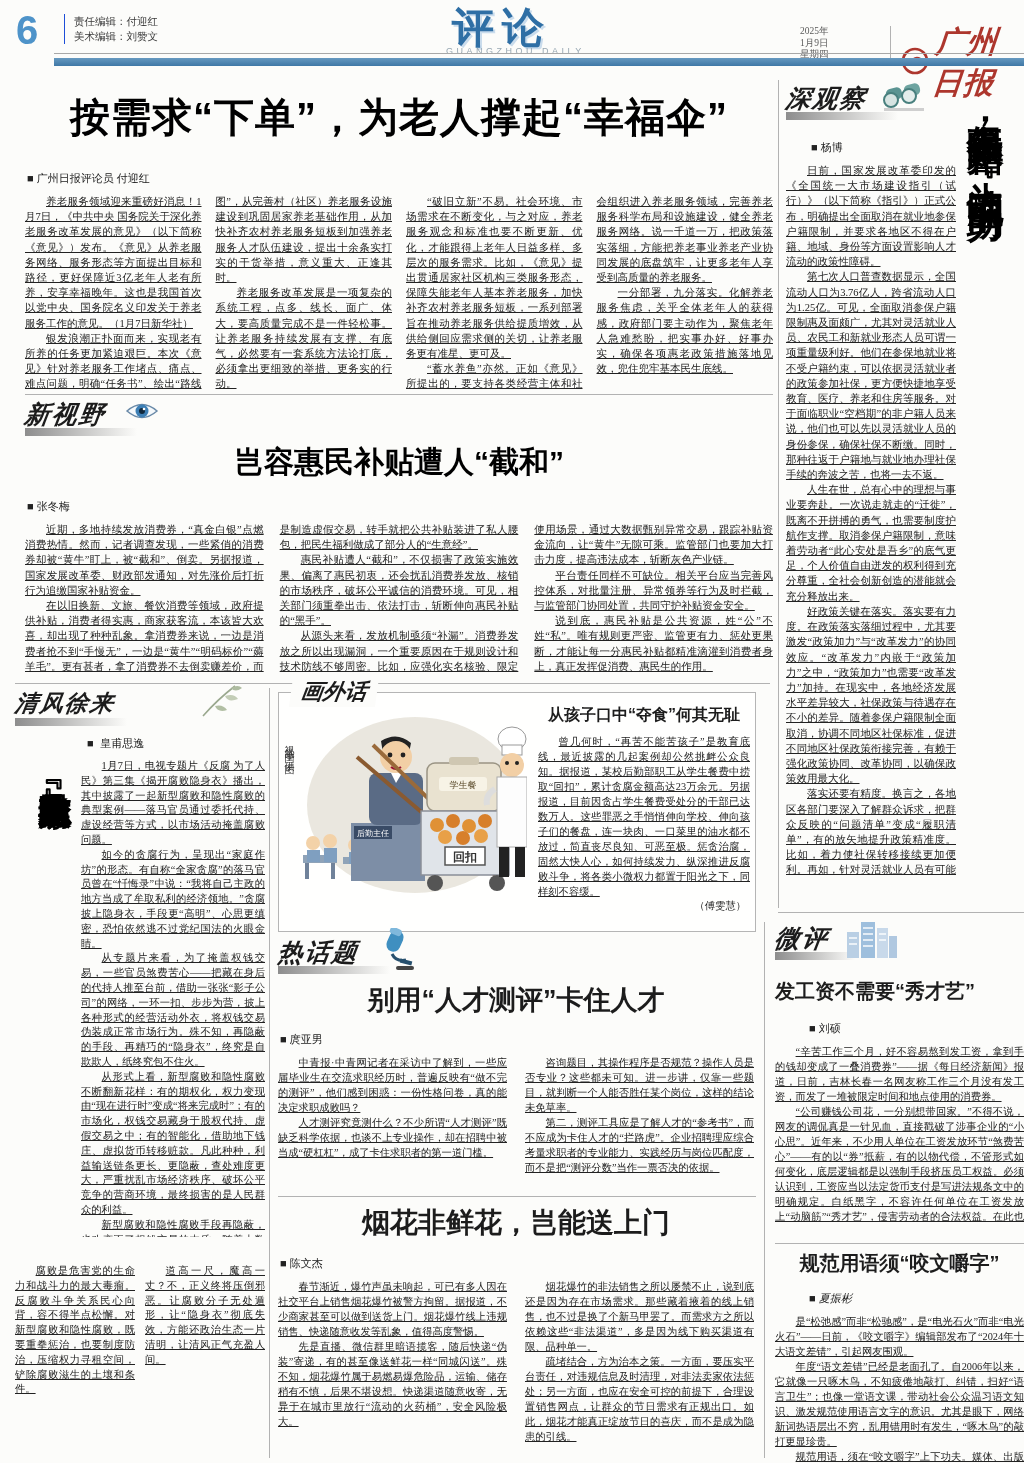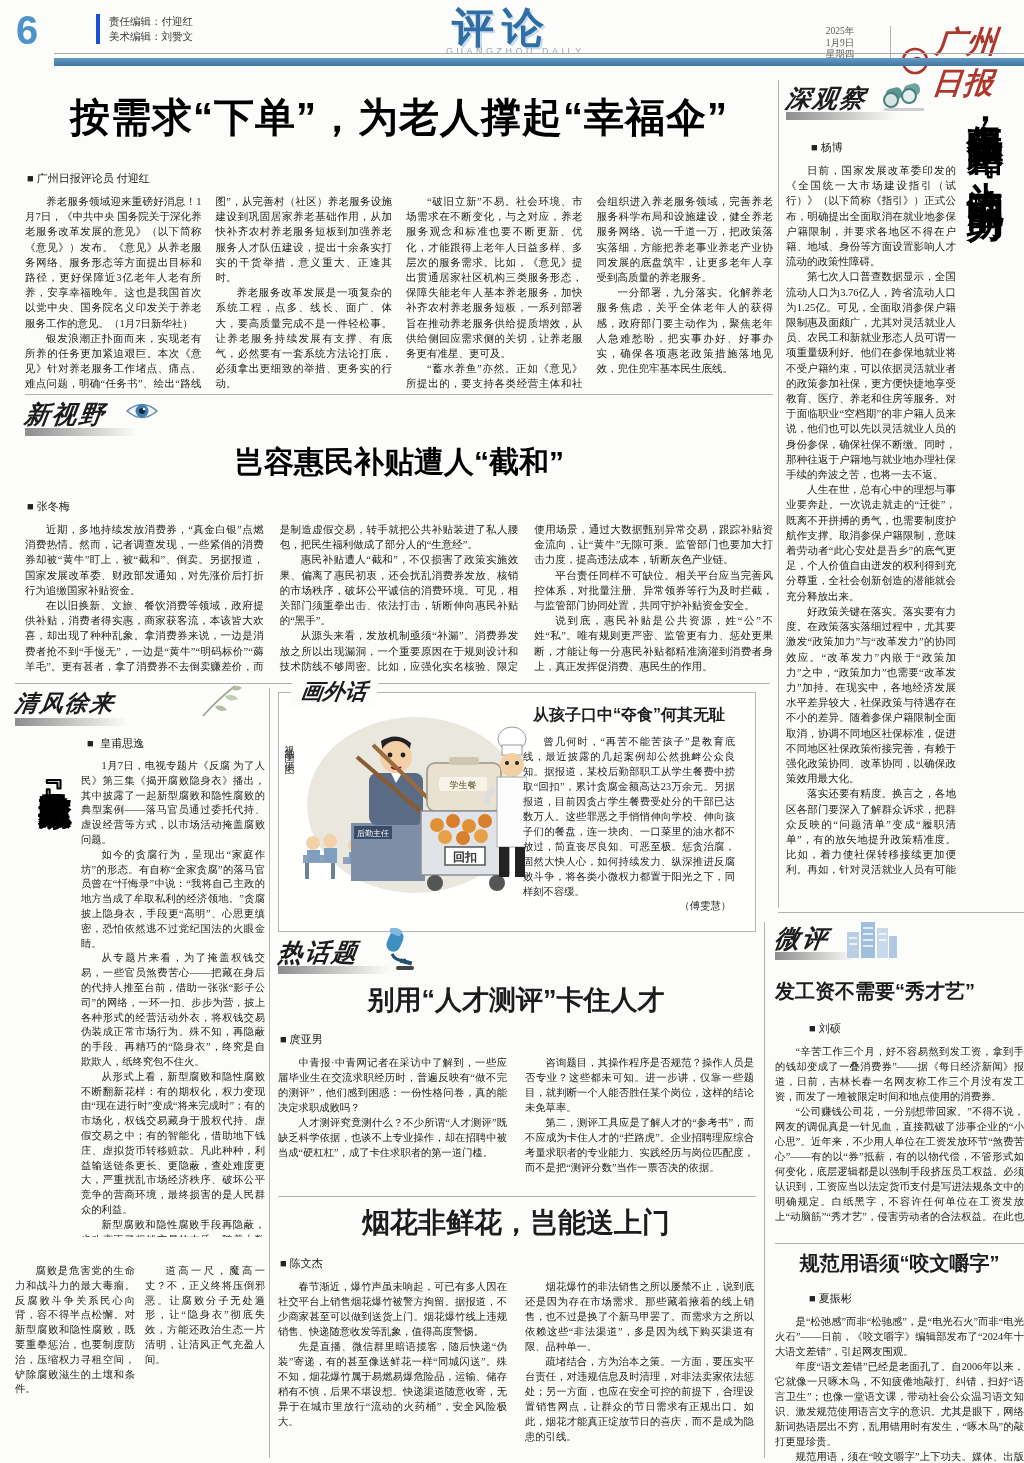--- a/index.html
+++ b/index.html
@@ -1,37 +1,37 @@
 <!DOCTYPE html>
 <html><head>
 <meta charset="utf-8">
 <style>
   html,body{margin:0;padding:0;background:#e8e8e8;}
   .page{position:relative;width:1024px;height:1463px;background:#fcfcfa;overflow:hidden;
         font-family:"Liberation Serif","DejaVu Serif",serif;color:#1c1c1c;}
   
   .pagenum{position:absolute;left:16px;top:8px;font:bold 40px "Liberation Sans",sans-serif;color:#4e93c9;}
-  .edblock{position:absolute;left:64px;top:14px;border-left:4px solid #1d4ed8;padding-left:9px;
-           font-size:10.5px;color:#3a3a3a;line-height:15px;margin-left:32px;}
+  .edblock{position:absolute;left:64px;top:14px;border-left:1px solid #1d4ed8;padding-left:9px;
+           font-size:10.5px;color:#3a3a3a;line-height:15px;}
   .sectitle{position:absolute;left:452px;top:0px;font:bold 42px "Liberation Sans",sans-serif;
             color:#2f6fa5;letter-spacing:8px;text-shadow:2px 2px 0 #cadcec;}
   .secsub{position:absolute;left:446px;top:46px;font:9px "Liberation Sans",sans-serif;
           letter-spacing:3.5px;color:#97a7b2;}
-  .dateblock{position:absolute;left:800px;top:26px;width:80px;text-align:center;
+  .dateblock{position:absolute;left:800px;top:26px;width:80px;text-align:left;
              font-size:9.5px;color:#5a5a5a;line-height:11.5px;}
   .datebar{position:absolute;left:890px;top:26px;width:1px;height:34px;background:#9a9a9a;}
   .masthead{position:absolute;left:900px;top:22px;display:flex;align-items:center;gap:4px;}
   .masthead .cn{font:bold italic 30px "DejaVu Serif",serif;color:#ad362d;letter-spacing:1px;transform:skewX(-5deg);}
   .thinline{position:absolute;top:53px;left:54px;right:0;height:1px;background:#a8a8a8;}
   .bluebar{position:absolute;top:58px;left:54px;right:0;height:8px;
            background:linear-gradient(#6699c0,#3f78a6);}
   
   .byline{font-size:11px;color:#222;font-family:"Liberation Sans",sans-serif;}
   .bodytext p{margin:0;text-indent:2em;text-align:justify;}
-  .bodytext{font-size:10.5px;line-height:15.2px;color:#222;}
+  .bodytext{font-size:10.5px;line-height:15.2px;color:#222;text-decoration:underline;}
   .vhead{writing-mode:vertical-rl;text-orientation:mixed;font-family:"Liberation Sans",sans-serif;
          font-weight:bold;color:#000;}
   .sechdr{position:relative;height:42px;}
   .callig{position:absolute;left:0;top:2px;font-family:"DejaVu Serif",serif;font-weight:bold;
           font-style:italic;font-size:25px;letter-spacing:2px;transform:skewX(-8deg);z-index:2;}
   .shadowbar{position:absolute;left:0;top:32px;width:112px;height:8px;
              background:linear-gradient(to right,#8d8d8d,rgba(141,141,141,0));}
   .sicon{position:absolute;top:0;}
   .divider{position:absolute;background:#b2b2b2;}
   
@@ -62,21 +62,21 @@
               font-size:10.3px;line-height:14.8px;}
   
   .cartoonbox{position:absolute;left:278px;top:692px;width:476px;height:238px;
               border:1px solid #b5b5b5;background:#fffffe;}
   .cartoonlabel{position:absolute;top:-16px;left:12px;background:#fcfcfa;padding:0 10px;
                 font-family:"DejaVu Serif",serif;font-weight:bold;font-style:italic;font-size:22px;
                 transform:skewX(-8deg);}
   .cartooncredit{position:absolute;left:3px;top:44px;writing-mode:vertical-rl;font-size:10px;
                  color:#333;letter-spacing:3px;}
   .cartoonimg{position:absolute;left:20px;top:12px;}
-  .cartoontext{position:absolute;left:244px;top:10px;width:212px;height:220px;overflow:hidden;}
+  .cartoontext{position:absolute;left:259px;top:10px;width:212px;height:220px;overflow:hidden;}
   .cartoontext h3{margin:2px 0 8px;text-align:center;font:bold 16px "Liberation Sans",sans-serif;}
   .cartoontext .bodytext{font-size:10.3px;line-height:15px;}
   .sig{text-align:right;padding-right:4px;font-size:10.3px;}
   
   .hot{position:absolute;left:278px;top:934px;width:476px;height:258px;}
   .hot h2{margin:6px 0 0;text-align:center;font:bold 27px "Liberation Sans",sans-serif;}
   .hot .byline{margin:14px 0 8px 2px;}
   .hot .cols{column-count:2;column-gap:18px;height:128px;overflow:hidden;font-size:10.3px;line-height:15px;}
   
   .fire{position:absolute;left:278px;top:1202px;width:476px;height:258px;}
@@ -84,21 +84,21 @@
   .fire .byline{margin:14px 0 8px 2px;}
   .fire .cols{column-count:2;column-gap:18px;height:182px;overflow:hidden;font-size:10.3px;line-height:15px;}
   
   .micro{position:absolute;left:775px;top:920px;width:249px;height:320px;}
   .micro h2{margin:16px 0 0;text-align:left;font:bold 20px "Liberation Sans",sans-serif;}
   .micro .byline{margin:16px 0 8px 34px;}
   .microtext{height:178px;overflow:hidden;font-size:10.3px;line-height:15px;}
   
   .lang{position:absolute;left:775px;top:1246px;width:249px;height:214px;}
   .lang h2{margin:4px 0 0;text-align:center;font:bold 20px "Liberation Sans",sans-serif;}
-  .lang .byline{margin:14px 4px 8px 34px;}
+  .lang .byline{margin:14px 4px 8px 34px;font-style:italic;}
   .langtext{height:148px;overflow:hidden;font-size:10.3px;line-height:15px;}
 </style>
 </head>
 <body>
 
 <div class="page">
 
   <div class="pagenum">6</div>
   <div class="edblock">
     <div>责任编辑：付迎红</div>

